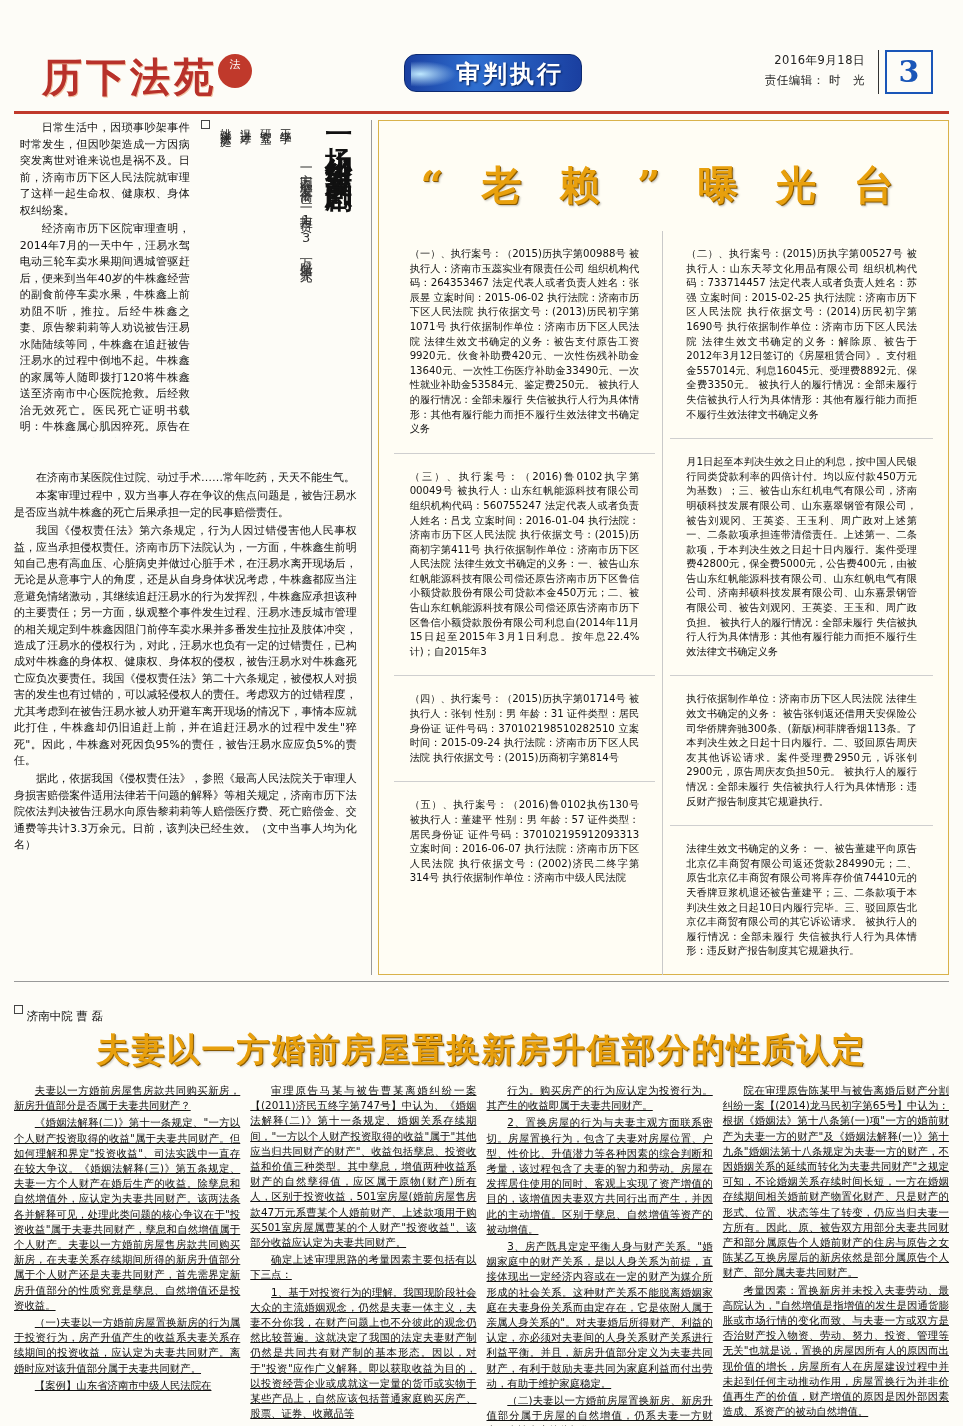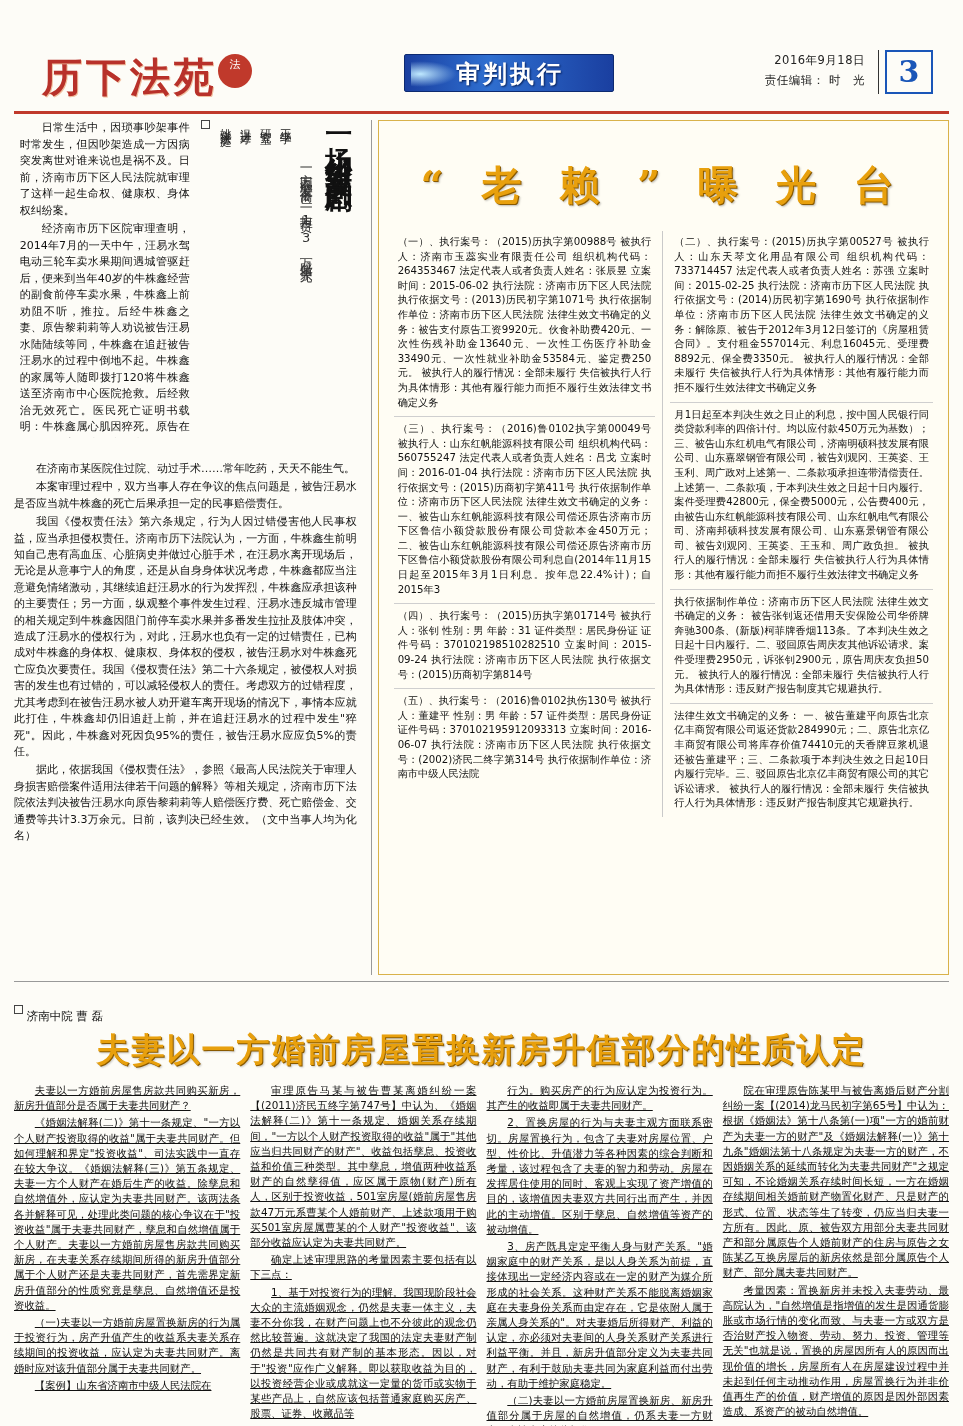--- a/index.html
+++ b/index.html
@@ -26,24 +26,24 @@
   }
   .logo-seal {
     position: absolute; left: 204px; top: 18px;
     width: 34px; height: 34px; border-radius: 50%;
     background: #c0392b; color: #fff;
     font-size: 11px; line-height: 11px; text-align: center;
     padding-top: 5px; font-family: "DejaVu Serif", serif;
   }
   .banner {
     position: absolute; left: 390px; top: 18px;
-    width: 210px; height: 38px;
+    width: 178px; height: 38px;
     background: linear-gradient(90deg,#1a3fa0 0%, #2f6fd0 40%, #1a3fa0 100%);
     border: 1px solid #0d2a70;
-    border-radius: 2px;
+    border-radius: 12px;
   }
   .banner-text {
     position: absolute; left: 0; top: 0; width: 210px; height: 38px;
     line-height: 38px; text-align: center;
     font-family: "DejaVu Serif", "Liberation Serif", serif;
     font-weight: bold; font-size: 24px; letter-spacing: 3px;
     color: #ffffff;
     text-shadow: 1px 1px 2px #06205a;
   }
   .banner-ray {
@@ -86,39 +86,39 @@
   .byline-vert {
     writing-mode: vertical-rl; text-orientation: upright;
     font-size: 11.5px; letter-spacing: 2px; color: #222; height: 150px; margin-left: 5px;
   }
   .sq { display:inline-block; width:9px; height:9px; border:1px solid #444; margin-bottom:6px; }
   .lead-col {
     font-size: 11px; line-height: 16.5px; text-align: justify;
     color: #111; width: 170px; height: 318px; overflow: hidden;
   }
   .lead-col p { margin: 0 0 2px 0; text-indent: 2em; }
-  .body-text { font-size: 11px; line-height: 16.4px; text-align: justify; color:#111; margin-top: 11px; }
+  .body-text { font-size: 11px; line-height: 16.4px; text-align: justify; color:#111; margin-top: 20px; }
   .body-text p { margin: 0 0 2px 0; text-indent: 2em; }
 
   
   .laolai-title {
     text-align: center;
     font-family: "DejaVu Serif", "Liberation Serif", serif;
     font-weight: bold;
     font-size: 40px;
     letter-spacing: 12px;
     color: #e8a00d;
     text-shadow: 1px 1px 0 #8a5a00, 2px 2px 2px rgba(0,0,0,0.25);
     padding: 16px 0 18px 0;
   }
   .laolai-grid { display: flex; }
   .ll-col { width: 50%; padding: 0 7px; font-size: 10.2px; line-height: 14.6px; color:#111; }
   .ll-col.left { border-right: 1px solid #c9c9c9; }
   .ll-item { margin-bottom: 6px; }
-  .ll-item p { margin: 4px; text-align: justify; }
+  .ll-item p { margin: 16px; text-align: justify; }
   .ll-sep { border-top: 1px solid #cfcfcf; margin: 5px 0; }
 
   
   .bottom-wrap { margin-top: 6px; border-top: 1px solid #999; padding-top: 23px; }
   .bt-kicker { font-size: 11.5px; color: #111; margin-bottom: 2px; }
   .bt-title {
     text-align: center;
     font-family: "DejaVu Serif", "Liberation Serif", serif;
     font-weight: bold; font-size: 33px; letter-spacing: 2px;
     color: #e8a00d;

